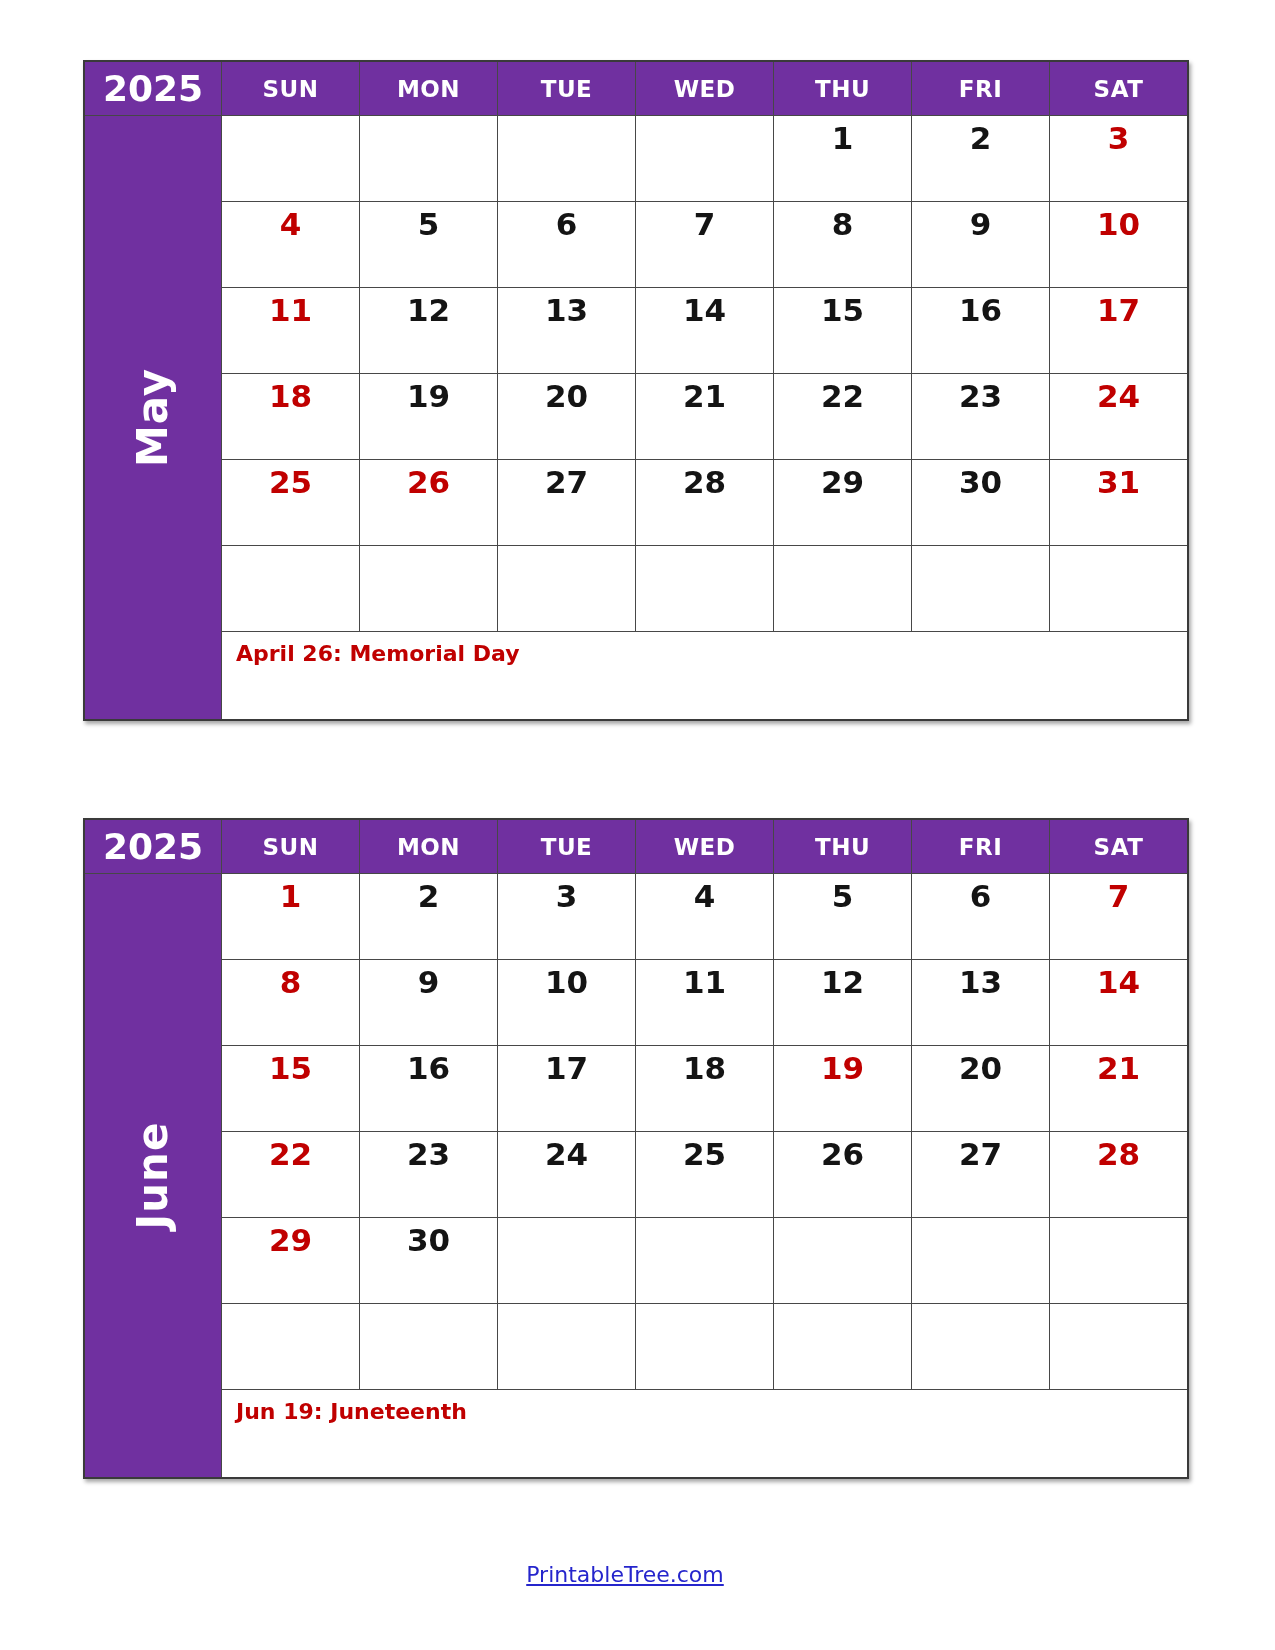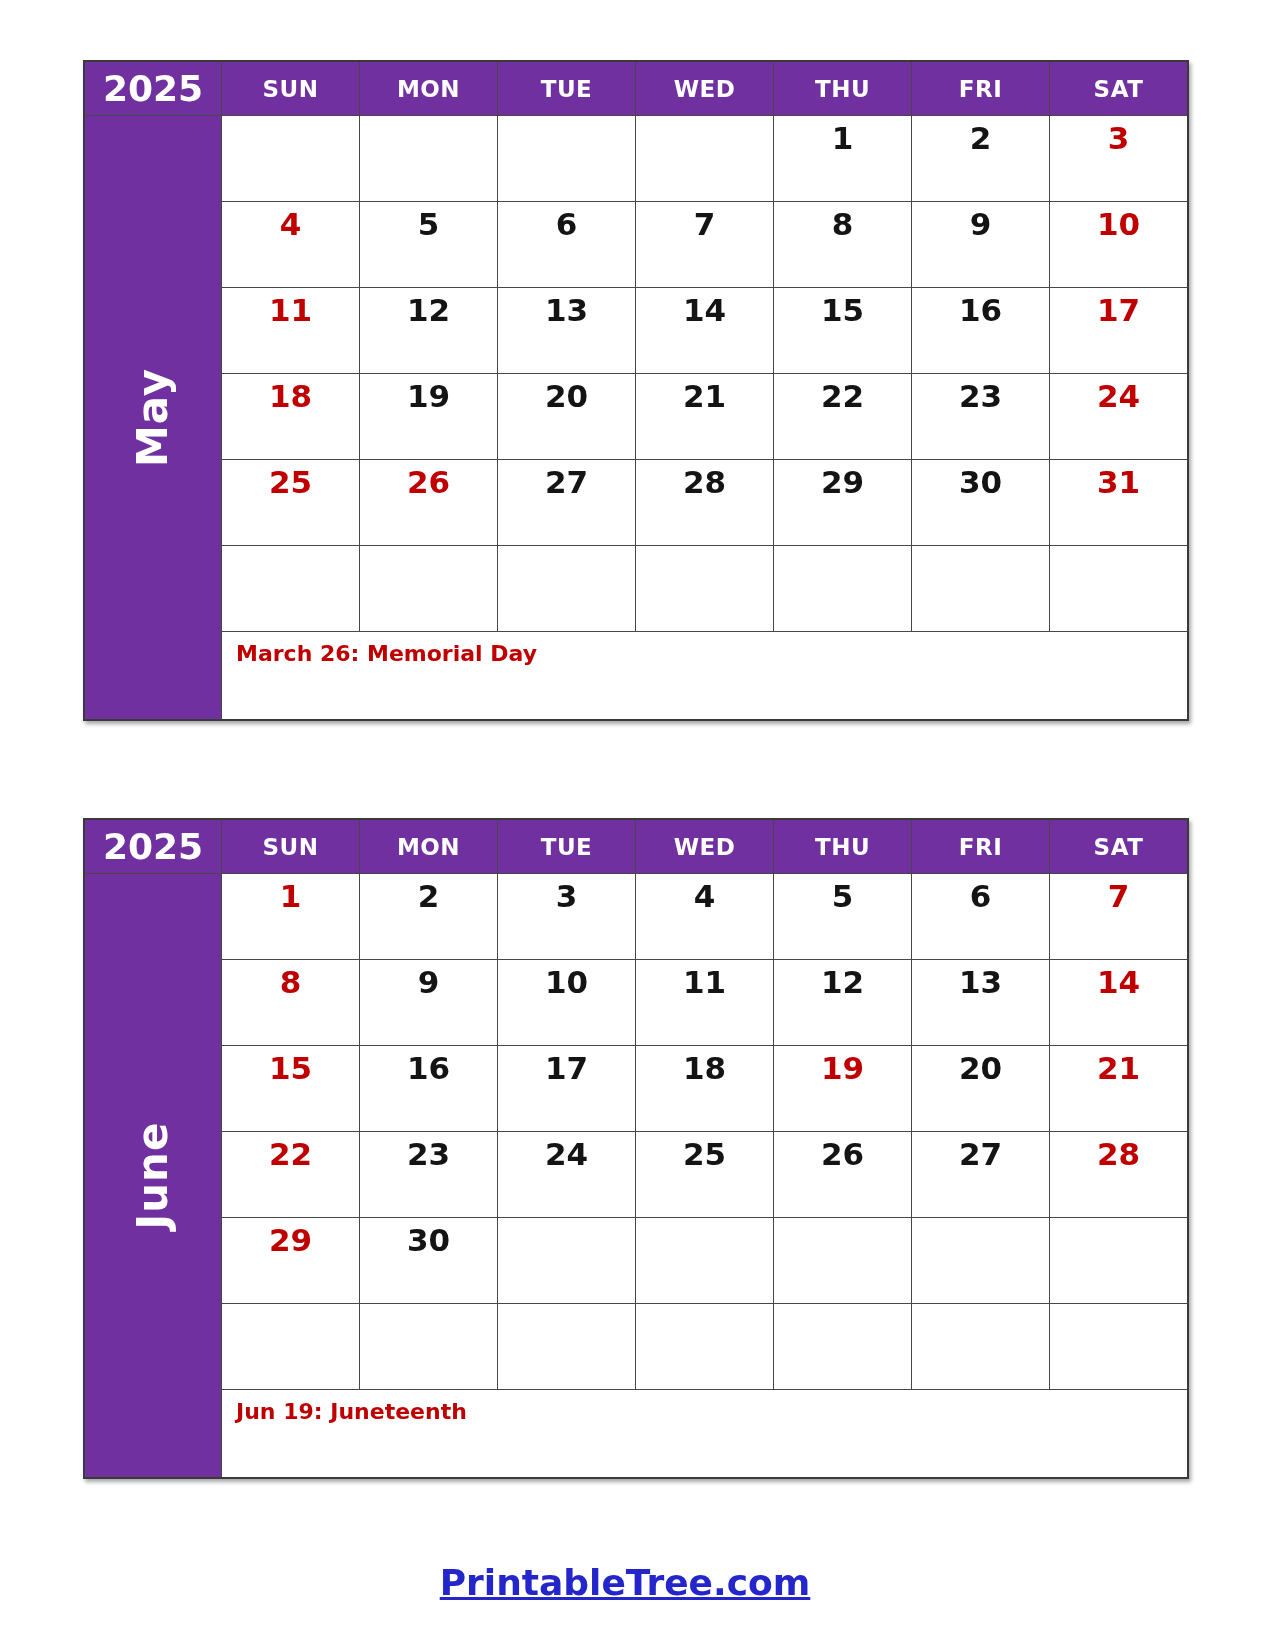--- a/index.html
+++ b/index.html
@@ -82,39 +82,39 @@
     text-align:left;
     padding:9px 0 0 14px;
   }
   .footer{
     position:absolute;
     left:0;right:0;
     top:1562px;
     text-align:center;
   }
   .footer a{
-    font-size:36px;
+    font-size:22px;
     color:var(--link);
     text-decoration:underline;
-    font-weight:bold;
+    font-weight:normal;
     text-align:center;
   }
 </style>
 </head>
 <body>
 
 <div class="page">
 
   <div class="calendar-wrap may">
     <div class="cal-grid">
       <div class="year-cell">2025</div>
       <div class="sidebar">
         <span class="month-label">May</span>
       </div>
-      <div class="note-cell">March 26: Memorial Day</div>
+      <div class="note-cell">April 26: Memorial Day</div>
     <div class="day-header" style="grid-area: 1 / 2;">SUN</div>
         <div class="day-header" style="grid-area: 1 / 3;">MON</div>
         <div class="day-header" style="grid-area: 1 / 4;">TUE</div>
         <div class="day-header" style="grid-area: 1 / 5;">WED</div>
         <div class="day-header" style="grid-area: 1 / 6;">THU</div>
         <div class="day-header" style="grid-area: 1 / 7;">FRI</div>
         <div class="day-header" style="grid-area: 1 / 8;">SAT</div>
         <div class="date-cell" style="grid-area: 2 / 2;"></div>
         <div class="date-cell" style="grid-area: 2 / 3;"></div>
         <div class="date-cell" style="grid-area: 2 / 4;"></div>

